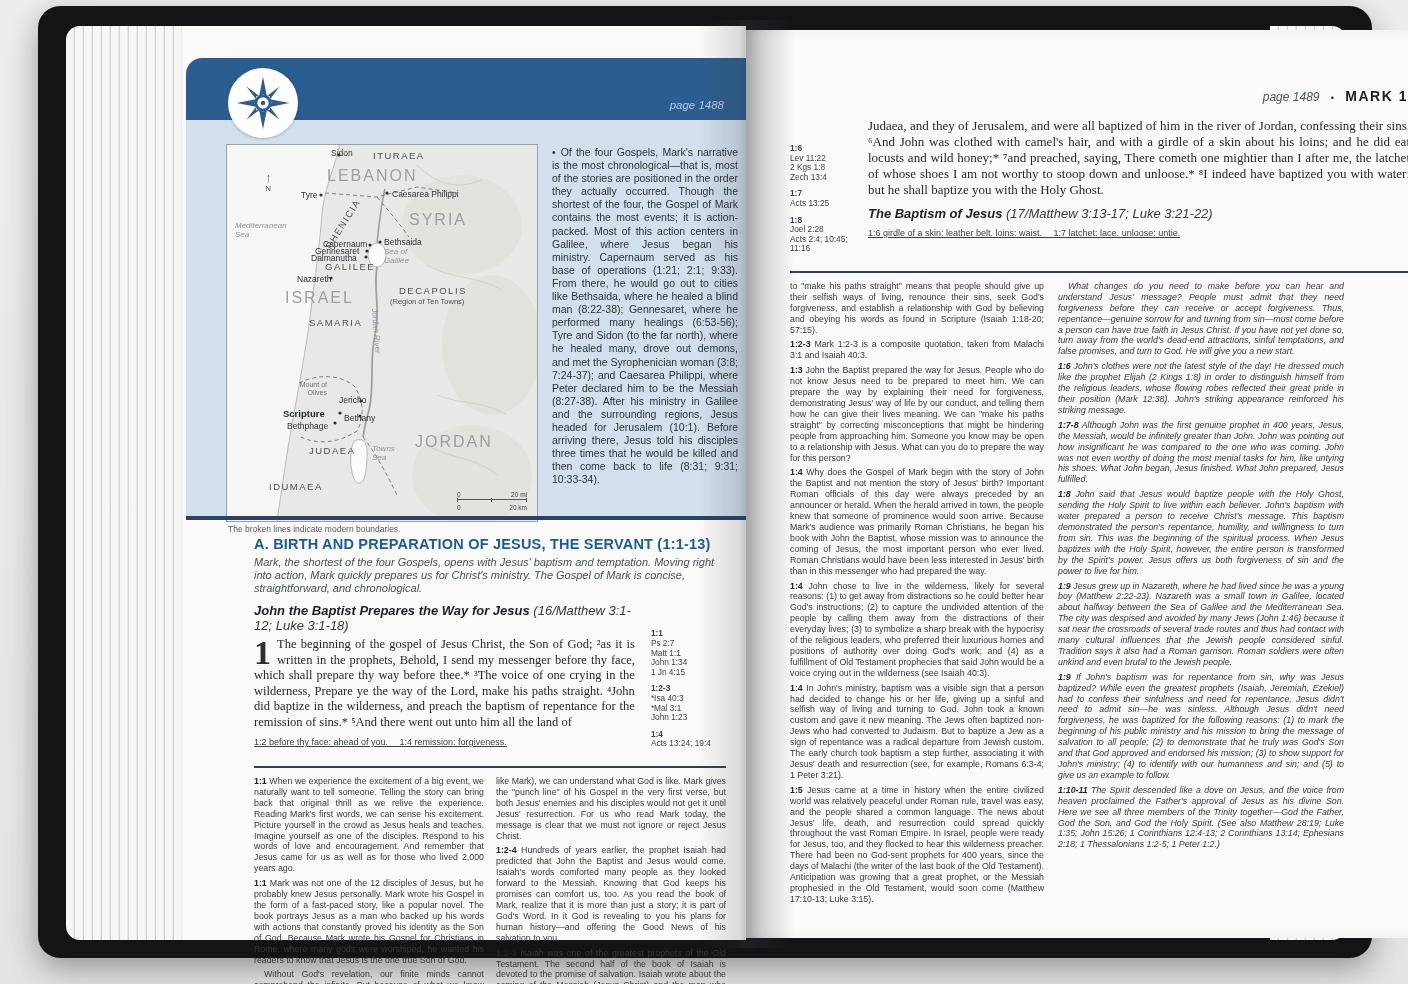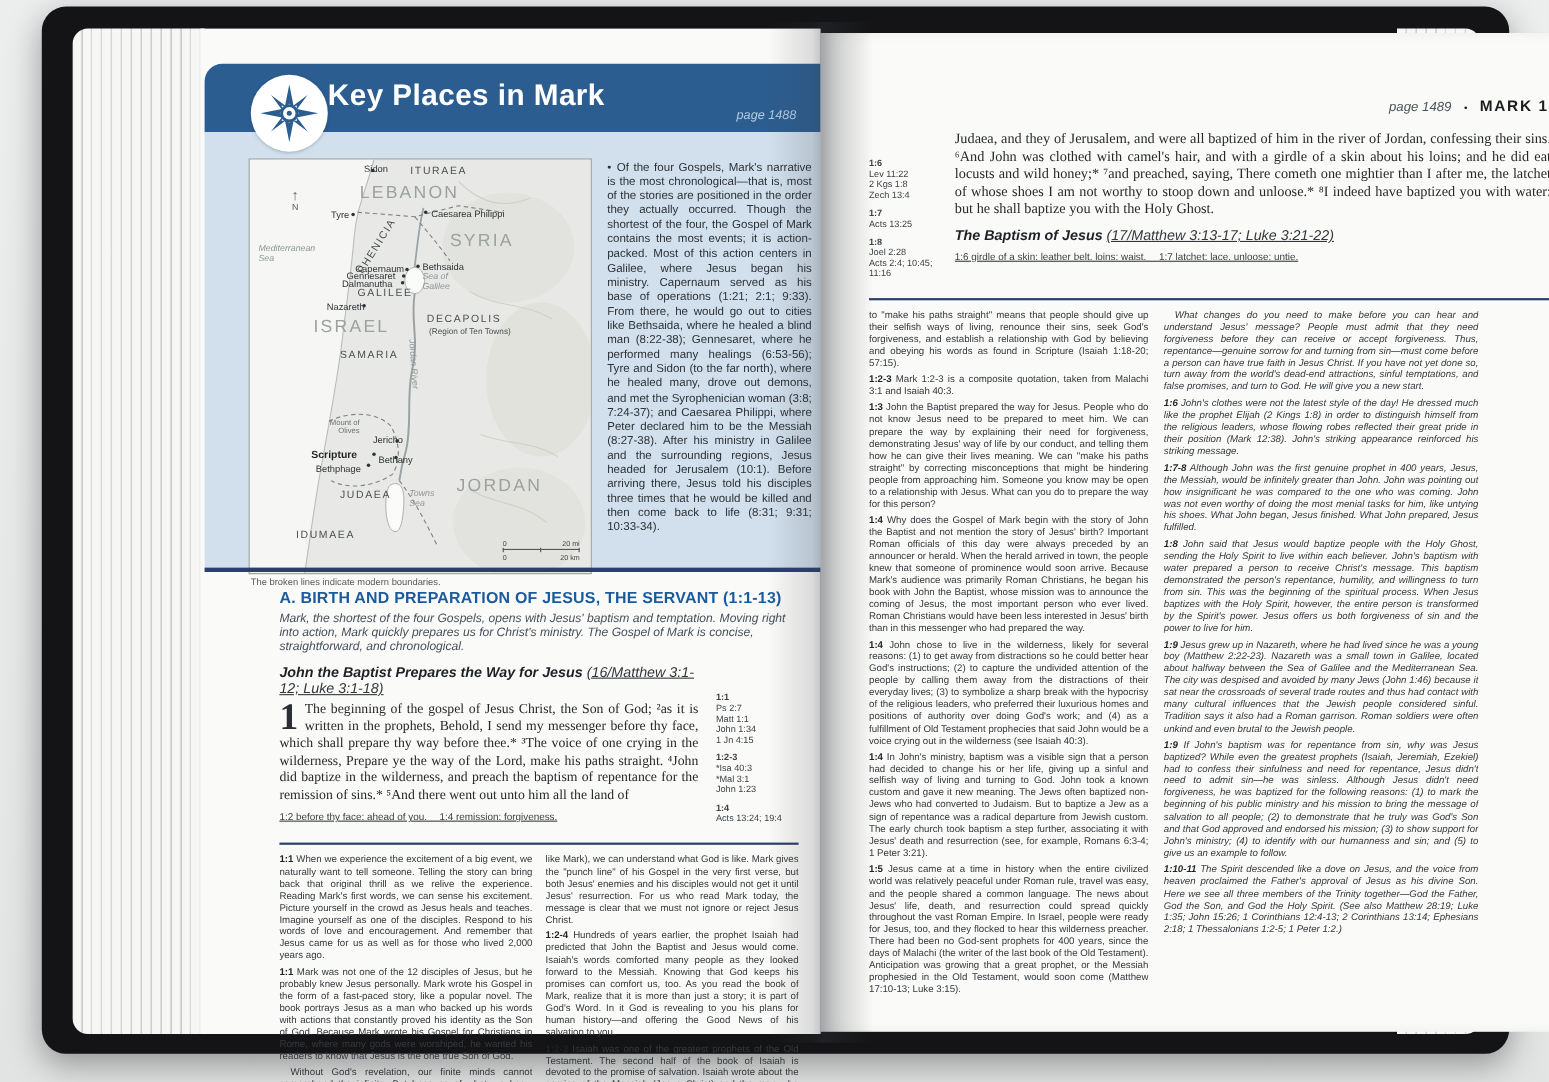--- a/index.html
+++ b/index.html
@@ -46,21 +46,21 @@
 
   .overview{position:absolute;left:366px;top:26px;width:186px;font-size:10.5px;line-height:13.1px;color:#2c3236;text-align:justify;}
   .overview .bullet{float:left;margin-right:5px;}
 
   .lower-left{position:absolute;left:72px;top:510px;width:472px;}
   .sec-head{color:#1a5b9e;font-weight:bold;font-size:14.5px;letter-spacing:.2px;margin:0 0 4px 0;}
   .sec-intro{font-style:italic;font-size:11px;line-height:13px;color:#47505a;margin:0 0 8px 0;}
   .passage-row{display:flex;align-items:flex-end;}
   .passage-main{width:436px;}
   .pericope{font-size:13px;font-style:italic;font-weight:bold;color:#1d2125;margin:0 0 4px 0;}
-  .pericope .p-refs{font-weight:normal;color:#33383c;text-decoration:underline;}
+  .pericope .p-refs{font-weight:normal;color:#33383c;}
   .bible{font-family:"Liberation Serif", serif;font-size:12.5px;line-height:15.5px;color:#26292b;text-align:justify;margin:0;}
   .dropcap{float:left;font-family:"Liberation Serif", serif;font-size:34px;line-height:28px;font-weight:bold;color:#2b2f33;margin:2px 6px 0 0;}
   .wordstudy{font-size:9px;color:#3a3f43;margin-top:7px;text-decoration:underline;}
   .crossref-col{width:86px;padding-left:16px;font-size:8.3px;line-height:9.6px;color:#3c4246;}
   .xr{margin-bottom:7px;}
   .xr b{display:block;}
   .prelines{white-space:pre-line;}
   .notes-rule{border:none;border-top:2px solid #2a3f6e;margin:10px 0 8px 0;}
   .notes-cols{display:flex;gap:12px;}
   .ncol{font-size:8.8px;line-height:10.9px;color:#34393d;text-align:justify;overflow:hidden;}
@@ -147,21 +147,21 @@
           <span class="maplabel ml-faint" style="left:182px;top:66px">SYRIA</span>
           <span class="maplabel ml-water" style="left:8px;top:76px;width:58px">Mediterranean Sea</span>
           <span class="maplabel ml-city" style="left:96px;top:94px">Capernaum</span>
           <span class="maplabel ml-city" style="left:157px;top:92px">Bethsaida</span>
           <span class="maplabel ml-city" style="left:88px;top:101px">Gennesaret</span>
           <span class="maplabel ml-city" style="left:84px;top:108px">Dalmanutha</span>
           <span class="maplabel ml-water" style="left:157px;top:102px;width:36px">Sea of Galilee</span>
           <span class="maplabel ml-region" style="left:98px;top:116px">GALILEE</span>
           <span class="maplabel ml-city" style="left:70px;top:129px">Nazareth</span>
           <span class="maplabel ml-faint" style="left:58px;top:144px">ISRAEL</span>
-          <span class="maplabel ml-region" style="left:161px;top:140px">DECAPOLIS</span>
+          <span class="maplabel ml-region" style="left:172px;top:140px">DECAPOLIS</span>
           <span class="maplabel ml-sub" style="left:163px;top:152px">(Region of Ten Towns)</span>
           <span class="maplabel ml-water ml-rot90" style="left:152px;top:163px">Jordan River</span>
           <span class="maplabel ml-region" style="left:82px;top:172px">SAMARIA</span>
           <span class="maplabel ml-small" style="left:62px;top:236px;width:38px">Mount of Olives</span>
           <span class="maplabel ml-city" style="left:112px;top:250px">Jericho</span>
           <span class="maplabel ml-city-bold" style="left:56px;top:263px">Scripture</span>
           <span class="maplabel ml-city" style="left:117px;top:268px">Bethany</span>
           <span class="maplabel ml-city" style="left:60px;top:276px">Bethphage</span>
           <span class="maplabel ml-faint" style="left:188px;top:288px">JORDAN</span>
           <span class="maplabel ml-region" style="left:82px;top:300px">JUDAEA</span>
@@ -191,21 +191,20 @@
 
         <div class="map-caption">The broken lines indicate modern boundaries.</div>
 
         <div class="overview">
           <span class="bullet">•</span>
           <span>Of the four Gospels, Mark's narrative is the most chronological—that is, most of the stories are positioned in the order they actually occurred. Though the shortest of the four, the Gospel of Mark contains the most events; it is action-packed. Most of this action centers in Galilee, where Jesus began his ministry. Capernaum served as his base of operations (1:21; 2:1; 9:33). From there, he would go out to cities like Bethsaida, where he healed a blind man (8:22-38); Gennesaret, where he performed many healings (6:53-56); Tyre and Sidon (to the far north), where he healed many, drove out demons, and met the Syrophenician woman (3:8; 7:24-37); and Caesarea Philippi, where Peter declared him to be the Messiah (8:27-38). After his ministry in Galilee and the surrounding regions, Jesus headed for Jerusalem (10:1). Before arriving there, Jesus told his disciples three times that he would be killed and then come back to life (8:31; 9:31; 10:33-34).</span>
         </div>
       </div>
 
       <div class="banner">
-        <div class="banner-title">Key Places in Mark</div>
         <div class="banner-page">page 1488</div>
       </div>
       <div class="badge">
         <svg width="56" height="56" viewBox="0 0 64 64">
           <g fill="#2c5d90">
             <path d="M32 2 L37 27 L32 22 L27 27 Z"></path>
             <path d="M32 62 L27 37 L32 42 L37 37 Z"></path>
             <path d="M2 32 L27 27 L22 32 L27 37 Z"></path>
             <path d="M62 32 L37 37 L42 32 L37 27 Z"></path>
             <path d="M13 13 L29 25 L24 24 L25 29 Z"></path>

